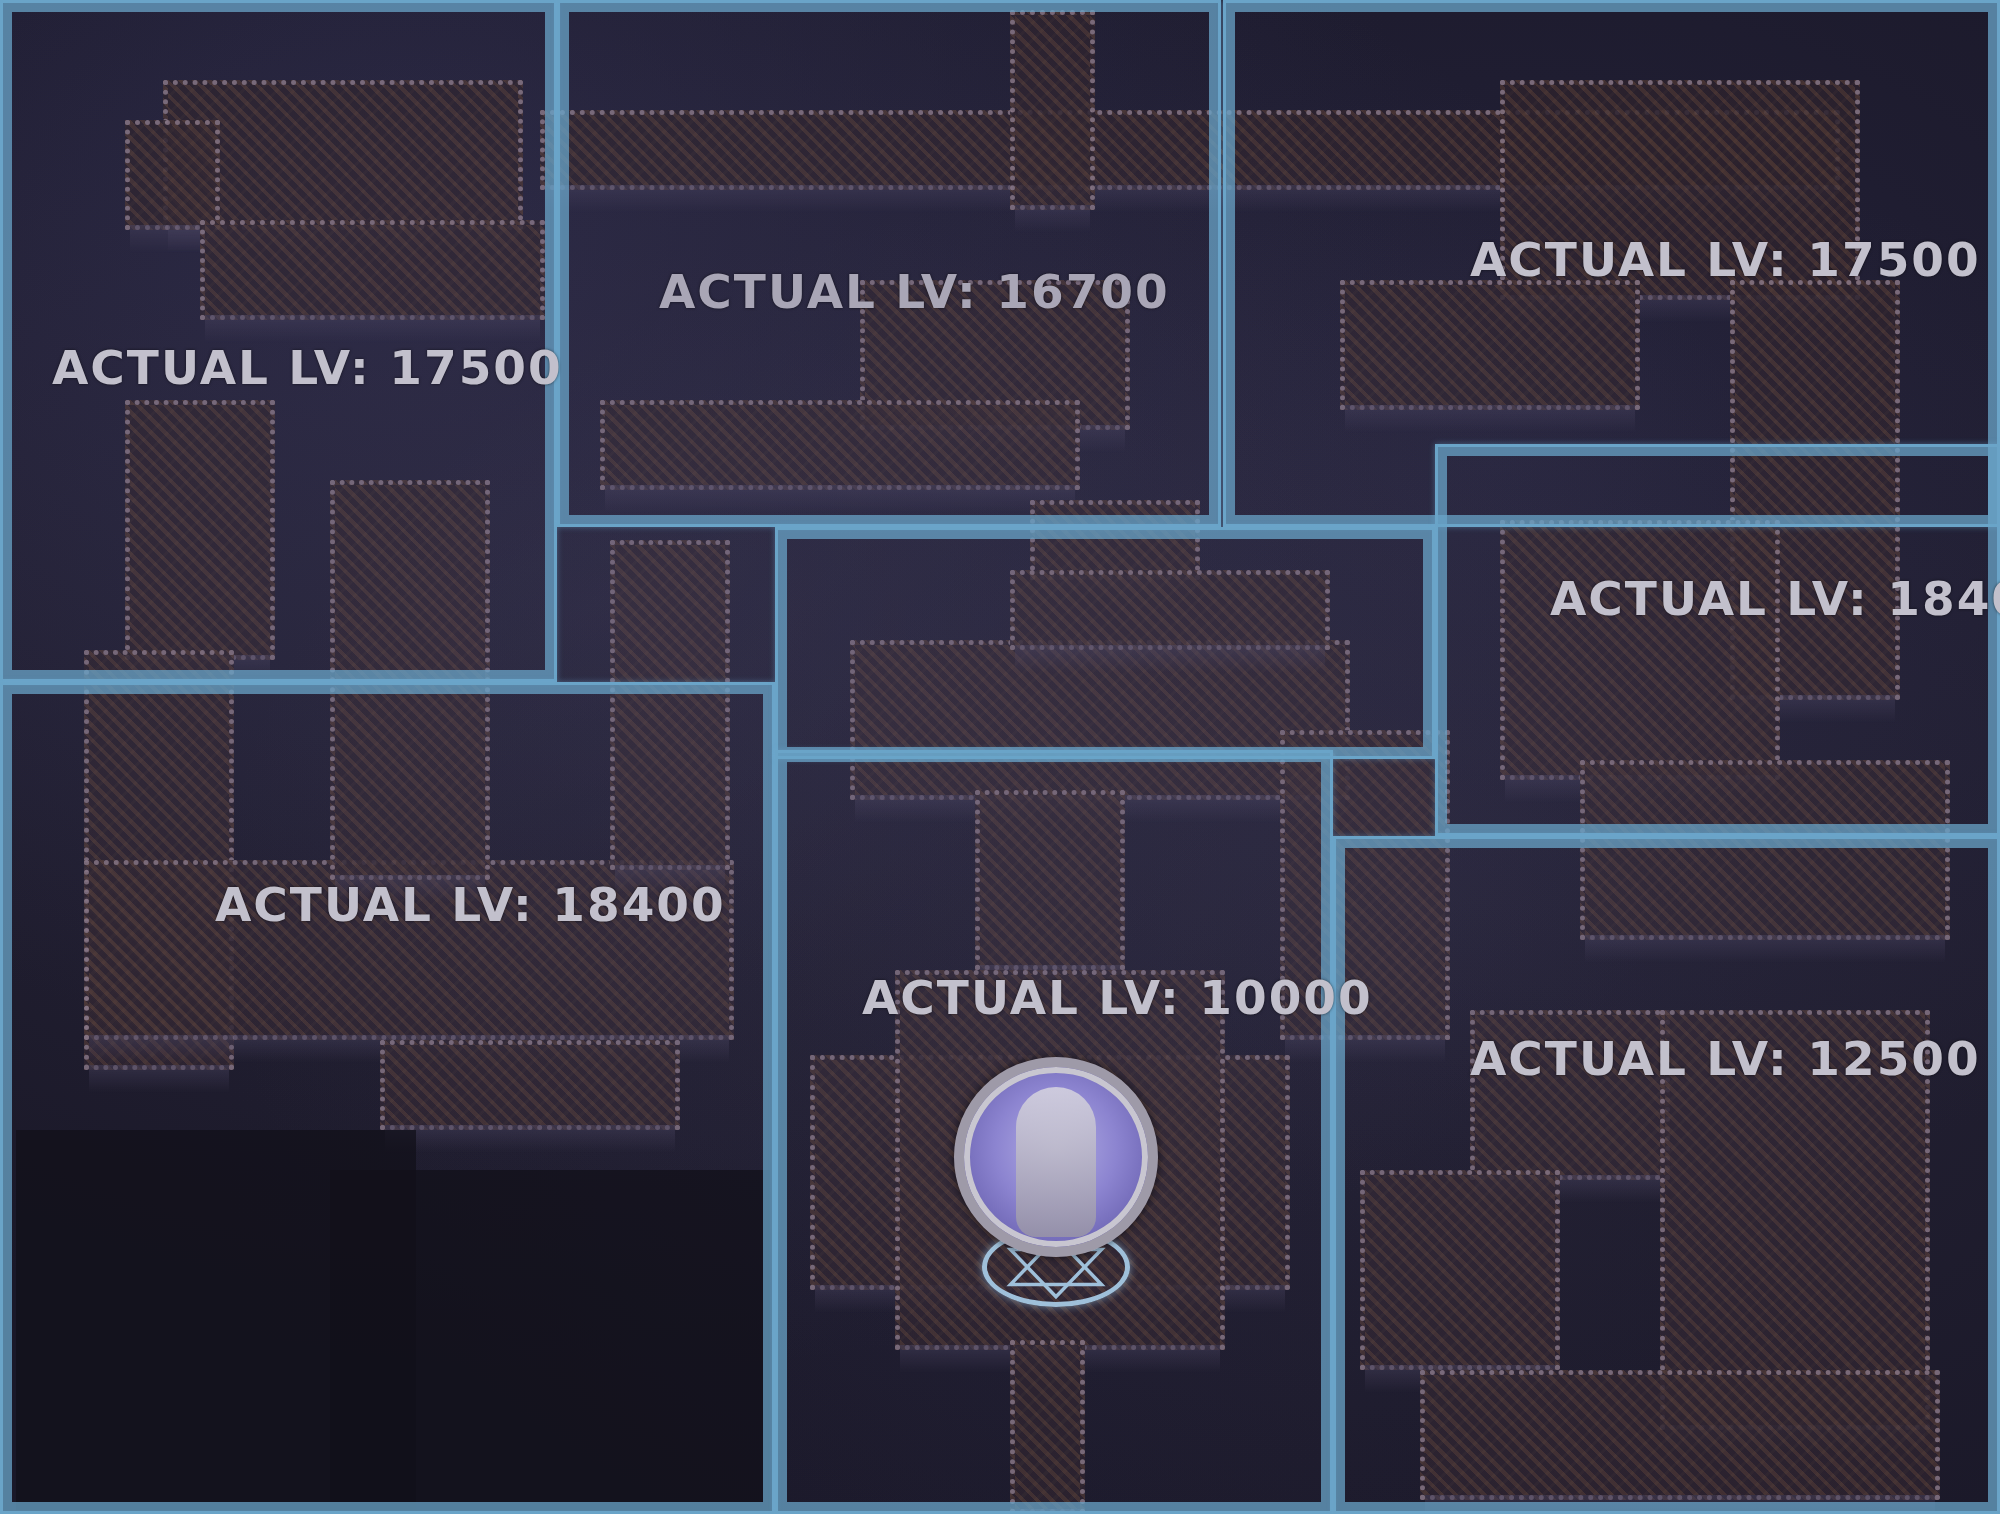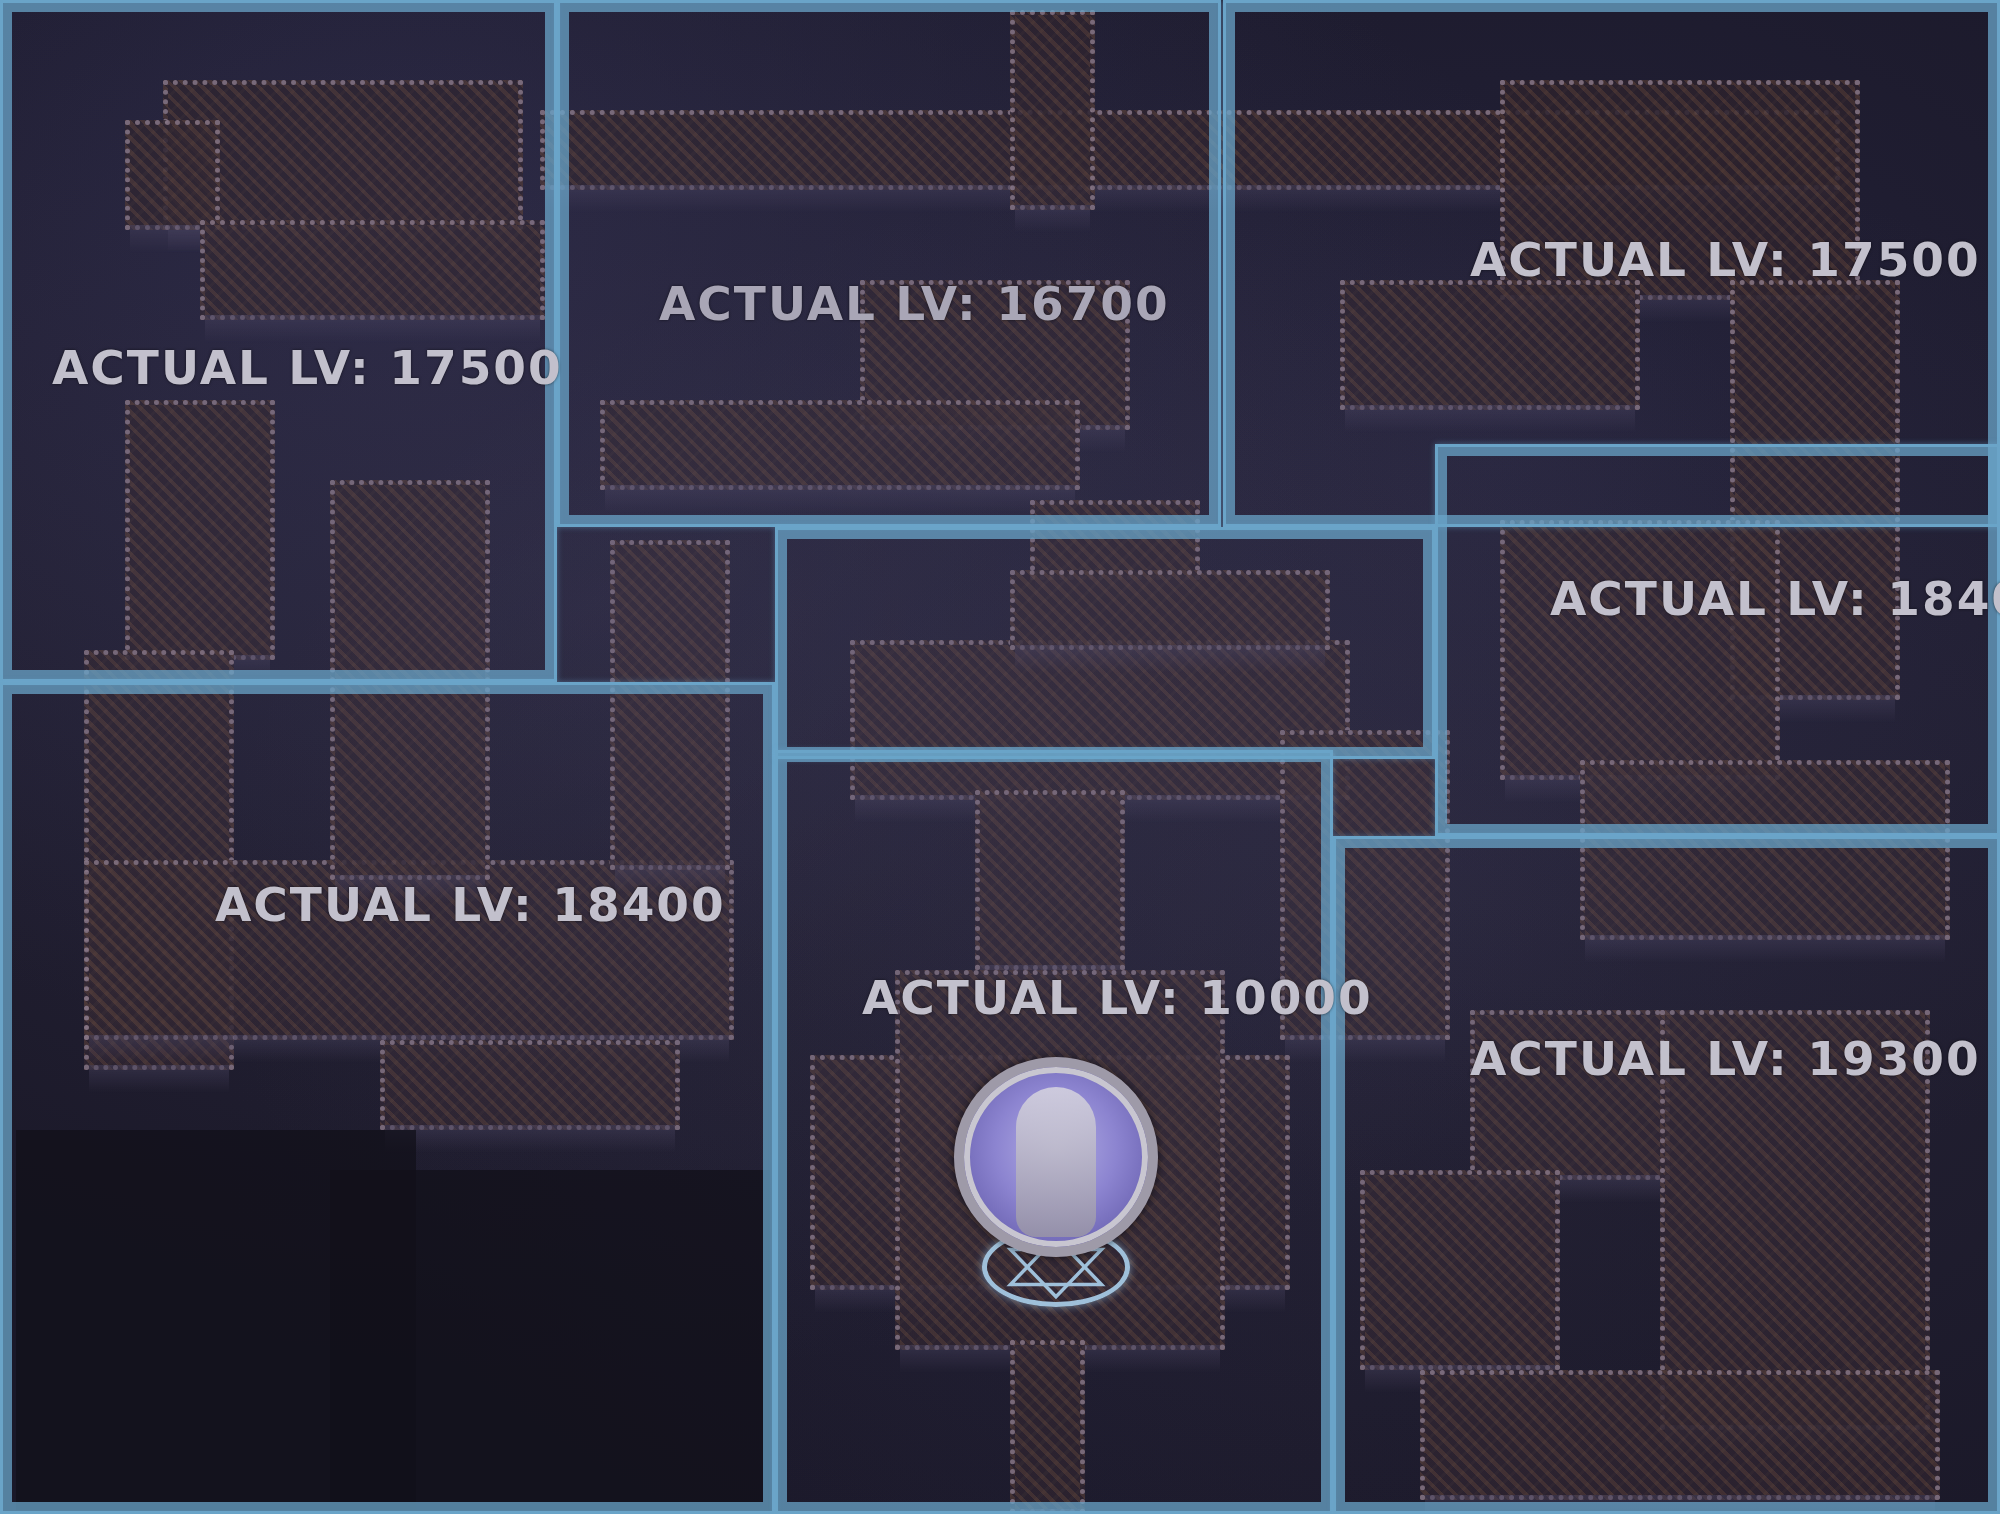--- a/index.html
+++ b/index.html
@@ -156,26 +156,26 @@
   <div class="region" style="left:0px;top:0px;width:557px;height:682px;"></div>
   <div class="region" style="left:557px;top:0px;width:664px;height:527px;"></div>
   <div class="region" style="left:1223px;top:0px;width:777px;height:527px;"></div>
   <div class="region" style="left:1435px;top:444px;width:565px;height:392px;"></div>
   <div class="region" style="left:0px;top:682px;width:775px;height:832px;"></div>
   <div class="region" style="left:775px;top:527px;width:660px;height:232px;"></div>
   <div class="region" style="left:775px;top:750px;width:558px;height:764px;"></div>
   <div class="region" style="left:1333px;top:836px;width:667px;height:678px;"></div>
 
   <div class="label" style="left:52px;top:340px;">ACTUAL LV: 17500</div>
-  <div class="label dim" style="left:659px;top:264px;margin-top:12px;">ACTUAL LV: 16700</div>
+  <div class="label dim" style="left:659px;top:264px;">ACTUAL LV: 16700</div>
   <div class="label" style="left:1470px;top:232px;">ACTUAL LV: 17500</div>
   <div class="label" style="left:1550px;top:571px;">ACTUAL LV: 18400</div>
   <div class="label" style="left:215px;top:877px;">ACTUAL LV: 18400</div>
   <div class="label" style="left:862px;top:970px;">ACTUAL LV: 10000</div>
-  <div class="label" style="left:1470px;top:1031px;">ACTUAL LV: 19300</div>
+  <div class="label" style="left:1470px;top:1031px;">ACTUAL LV: 12500</div>
 
   <div class="statue">
     <div class="circle">
       <svg viewBox="0 0 148 80" width="138" height="70" style="left:0;top:0;">
         <polygon points="74,6 126,60 22,60" fill="none" stroke="#9fc0da" stroke-width="4"></polygon>
         <polygon points="74,74 22,20 126,20" fill="none" stroke="#9fc0da" stroke-width="4"></polygon>
       </svg>
     </div>
     <div class="disc"></div>
     <div class="figure"></div>

